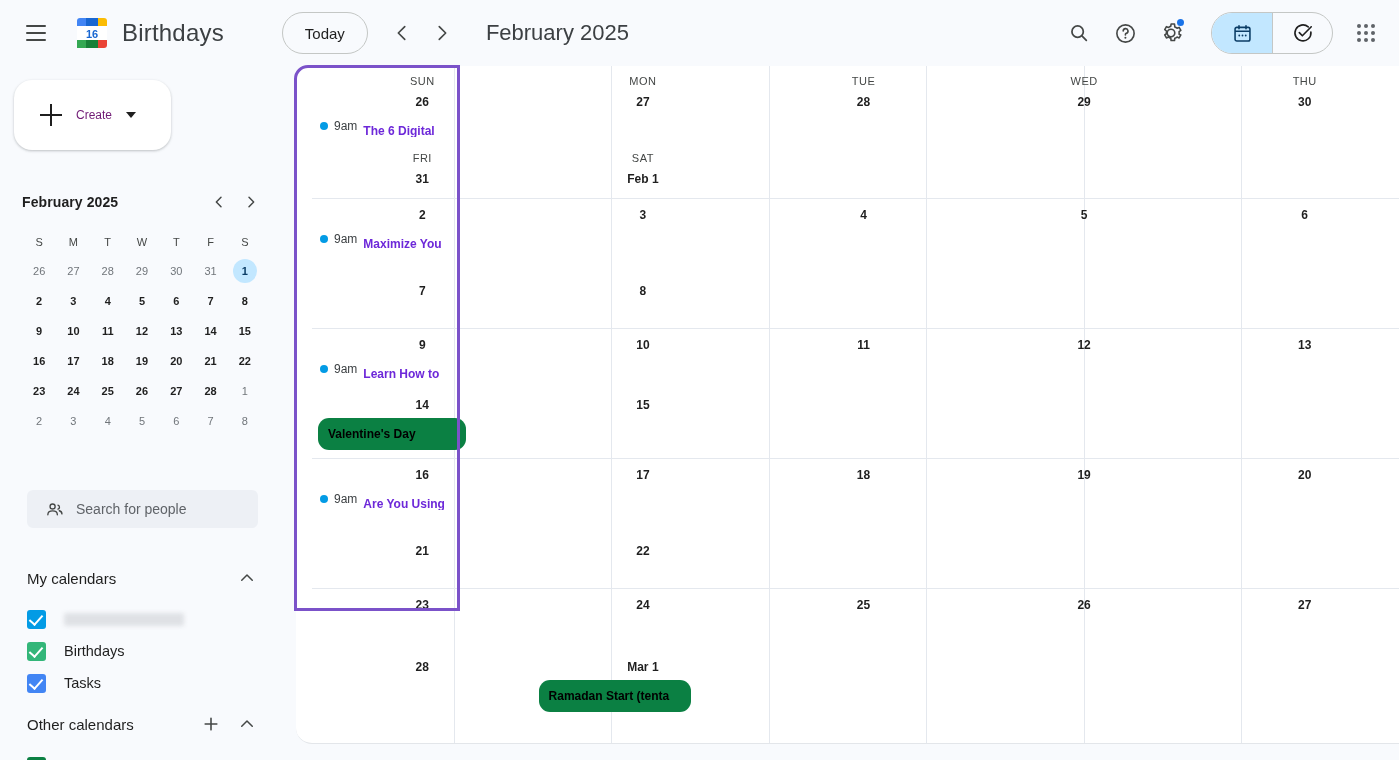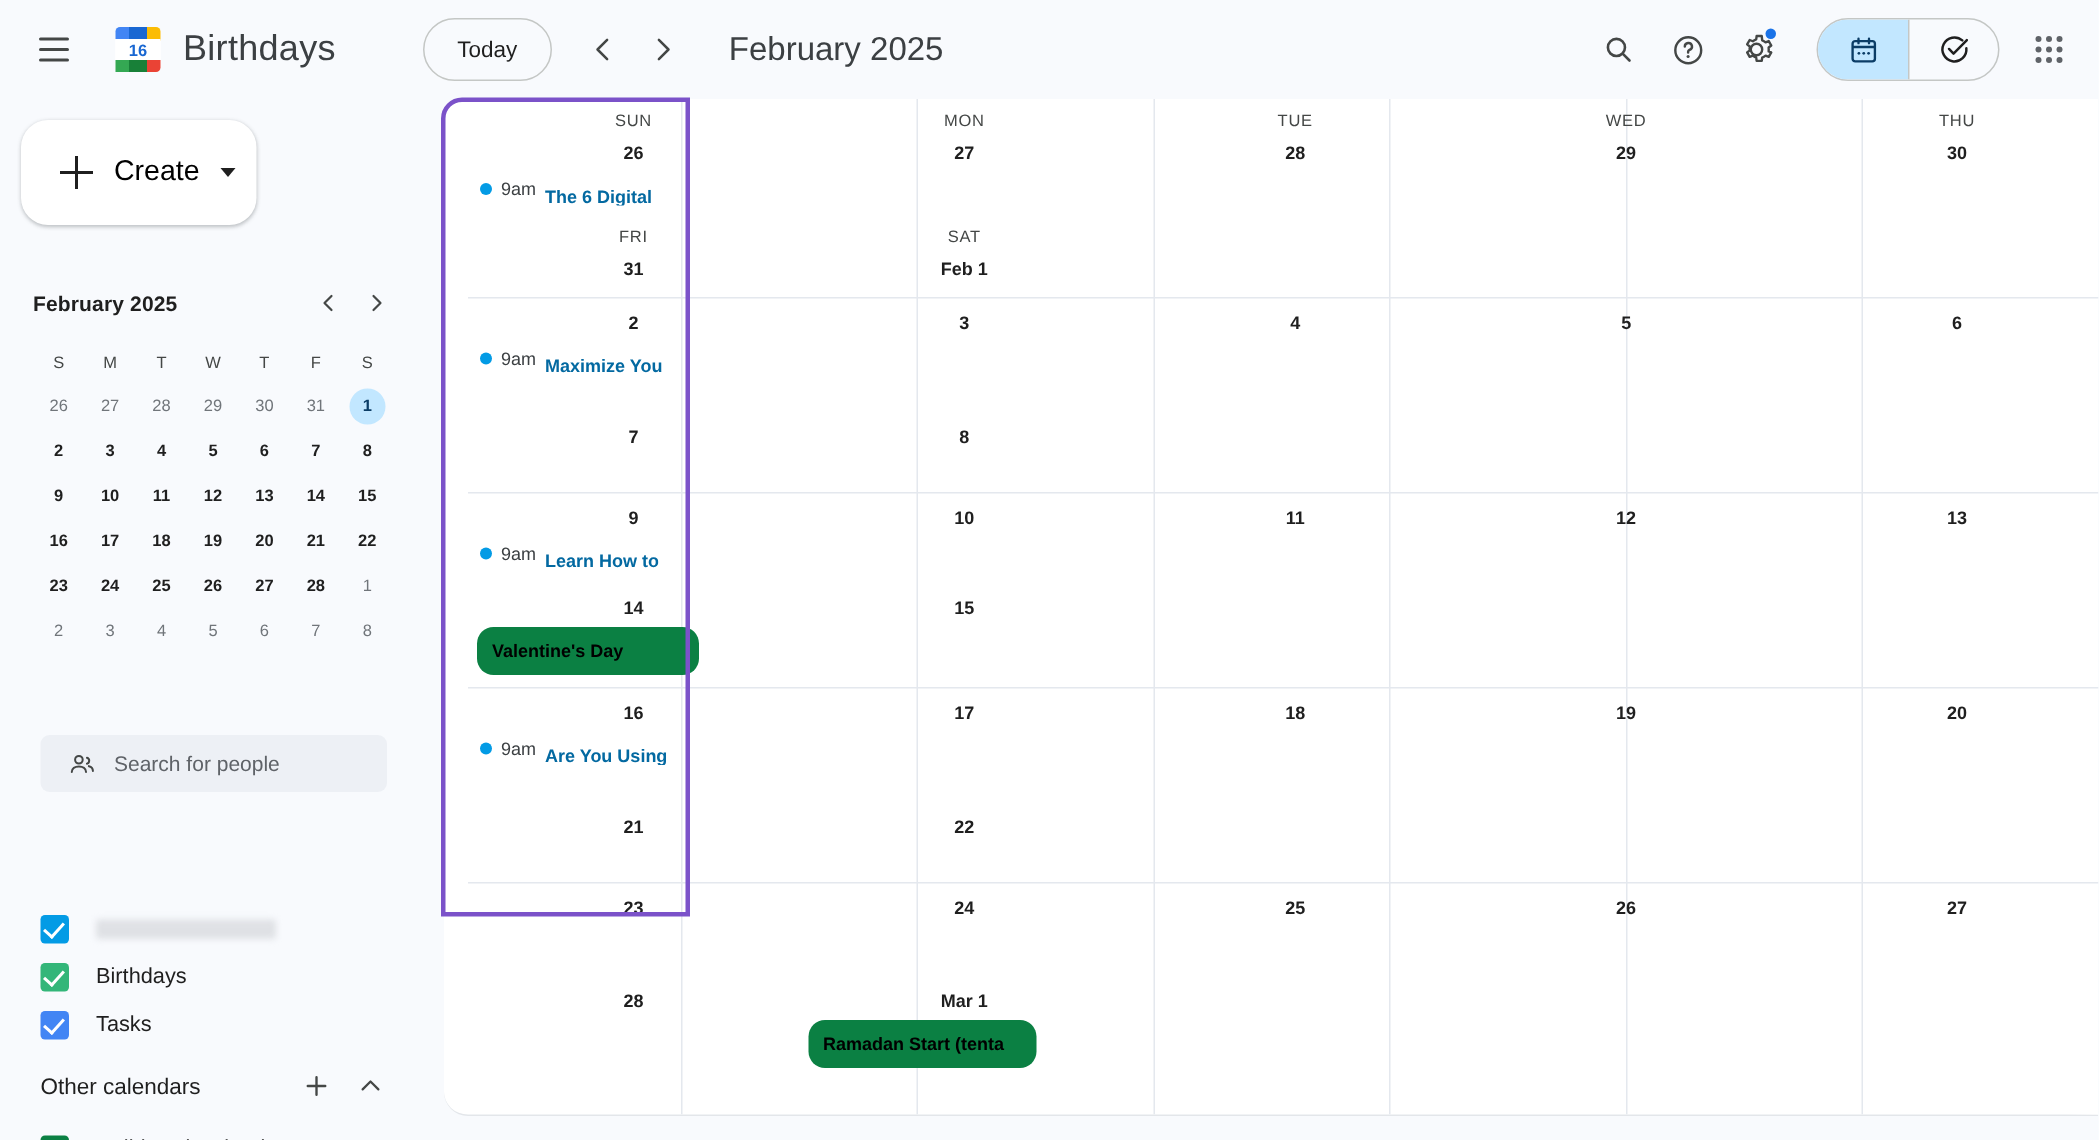--- a/index.html
+++ b/index.html
@@ -92,21 +92,21 @@
     background: #fff; border-radius: 18px; display: flex; align-items: center;
     gap: 14px; padding-left: 26px; cursor: pointer;
     box-shadow: 0 1px 3px rgba(60,64,67,0.22), 0 1px 2px rgba(60,64,67,0.10);
   }
   .create-plus { position: relative; width: 22px; height: 22px; flex: none; }
   .create-plus:before, .create-plus:after {
     content: ""; position: absolute; background: #1f1f1f;
   }
   .create-plus:before { left: 10px; top: 0; width: 2px; height: 22px; }
   .create-plus:after { top: 10px; left: 0; height: 2px; width: 22px; }
-  .create-label { font-size: 19px; color: #000000; }
+  .create-label { font-size: 12px; color: #701a75; }
   .create-caret { width: 0; height: 0; border-left: 5px solid transparent; border-right: 5px solid transparent; border-top: 6px solid #1f1f1f; }
 
   
   .mini { position: absolute; top: 118px; left: 22px; width: 240px; }
   .mini-head { display: flex; align-items: center; height: 36px; }
   .mini-title { font-size: 14px; font-weight: bold; color: #1f1f1f; letter-spacing: 0.1px; }
   .mini-navs { margin-left: auto; display: flex; gap: 10px; }
   .mini-nav { width: 22px; height: 22px; display: flex; align-items: center; justify-content: center; cursor: pointer; color: #444746; }
   .mini-grid { display: grid; grid-template-columns: repeat(7, 1fr); row-gap: 0; margin-top: 8px; }
   .mini-dow {
@@ -177,21 +177,21 @@
     text-align: center; font-size: 12px; font-weight: bold; color: #1f1f1f;
     height: 24px; line-height: 22px;
   }
 
   .ev {
     display: flex; align-items: center; gap: 6px; height: 22px; margin: 0 2px 0 8px;
     font-size: 12px; white-space: nowrap; overflow: hidden; cursor: pointer; text-align: right;
   }
   .ev-dot { width: 8px; height: 8px; border-radius: 50%; flex: none; }
   .ev-time { color: #3c4043; font-size: 12px; }
-  .ev-title { color: #0369a1; font-weight: bold; font-size: 12px; overflow: hidden; margin-top: 10px; }
+  .ev-title { color: #6d28d9; font-weight: bold; font-size: 12px; overflow: hidden; margin-top: 10px; }
 
   .chip {
     height: 32px; border-radius: 11px; display: flex; align-items: center;
     padding: 0 10px; font-size: 12px; font-weight: bold; color: #000000;
     white-space: nowrap; overflow: hidden; cursor: pointer;
     margin-left: 6px;
   }
 
   .sel-outline {
     position: absolute; left: 294px; top: 65px; width: 166px; height: 546px;
@@ -465,20 +465,30 @@
 
   <div class="people-search">
     <svg width="19" height="19" viewBox="0 0 24 24">
       <circle cx="9.6" cy="8.2" r="3.2" fill="none" stroke="#444746" stroke-width="1.7"></circle>
       <path d="M3.6 18.6c0-3 2.7-4.8 6-4.8s6 1.8 6 4.8" fill="none" stroke="#444746" stroke-width="1.7" stroke-linecap="round"></path>
       <path d="M16.4 6.6a2.6 2.6 0 0 1 0 5M18 13.6c2 .5 3.4 1.9 3.4 4" fill="none" stroke="#444746" stroke-width="1.7" stroke-linecap="round"></path>
     </svg>
     <span class="people-search-text">Search for people</span>
   </div>
 
+  <div class="sec-head" style="top:496px">
+    <span class="sec-title">My calendars</span>
+    <span class="sec-actions">
+      <span class="sec-icon">
+        <svg width="18" height="18" viewBox="0 0 24 24">
+          <path d="M5 15l7-7 7 7" fill="none" stroke="#444746" stroke-width="2" stroke-linecap="round" stroke-linejoin="round"></path>
+        </svg>
+      </span>
+    </span>
+  </div>
 
   <div class="cal-row" style="top:537px">
     <span class="cbox" style="background:#039BE5"></span>
     <span class="redacted"></span>
   </div>
   <div class="cal-row" style="top:601px">
     <span class="cbox" style="background:#4285F4"></span>
     <span class="cal-name">Tasks</span>
   </div>
   <div class="cal-row" style="top:569px">

